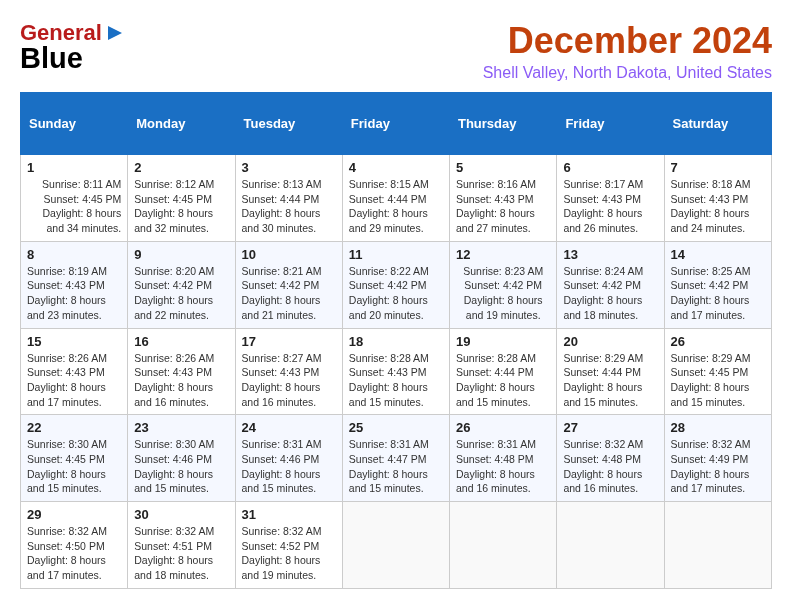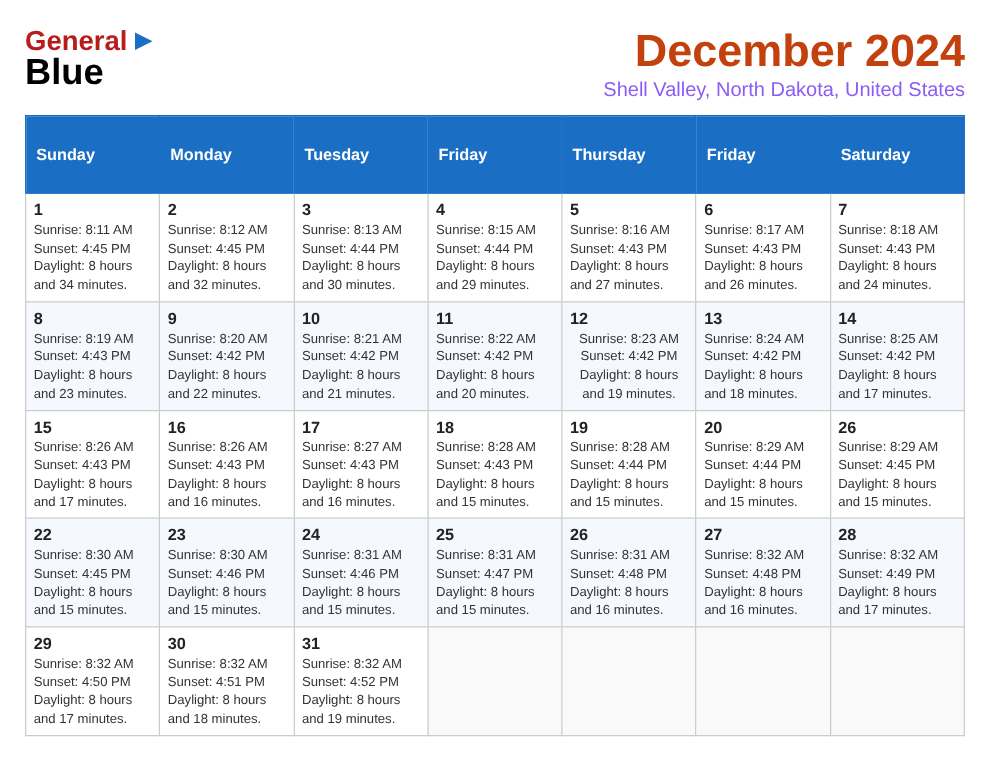--- a/index.html
+++ b/index.html
@@ -104,21 +104,21 @@
       <th>Friday</th>
       <th>Thursday</th>
       <th>Friday</th>
       <th>Saturday</th>
     </tr>
   </thead>
   <tbody id="calendar-body">
   <tr>
         <td>
           <span class="day-num">1</span>
-          <div class="day-info" style="white-space: pre-line;">Sunrise: 8:11 AM
+          <div class="day-info" style="white-space: pre-line; text-align: right;">Sunrise: 8:11 AM
 Sunset: 4:45 PM
 Daylight: 8 hours and 34 minutes.</div>
         </td>
         <td>
           <span class="day-num">2</span>
           <div class="day-info" style="white-space: pre-line;">Sunrise: 8:12 AM
 Sunset: 4:45 PM
 Daylight: 8 hours and 32 minutes.</div>
         </td>
         <td>

